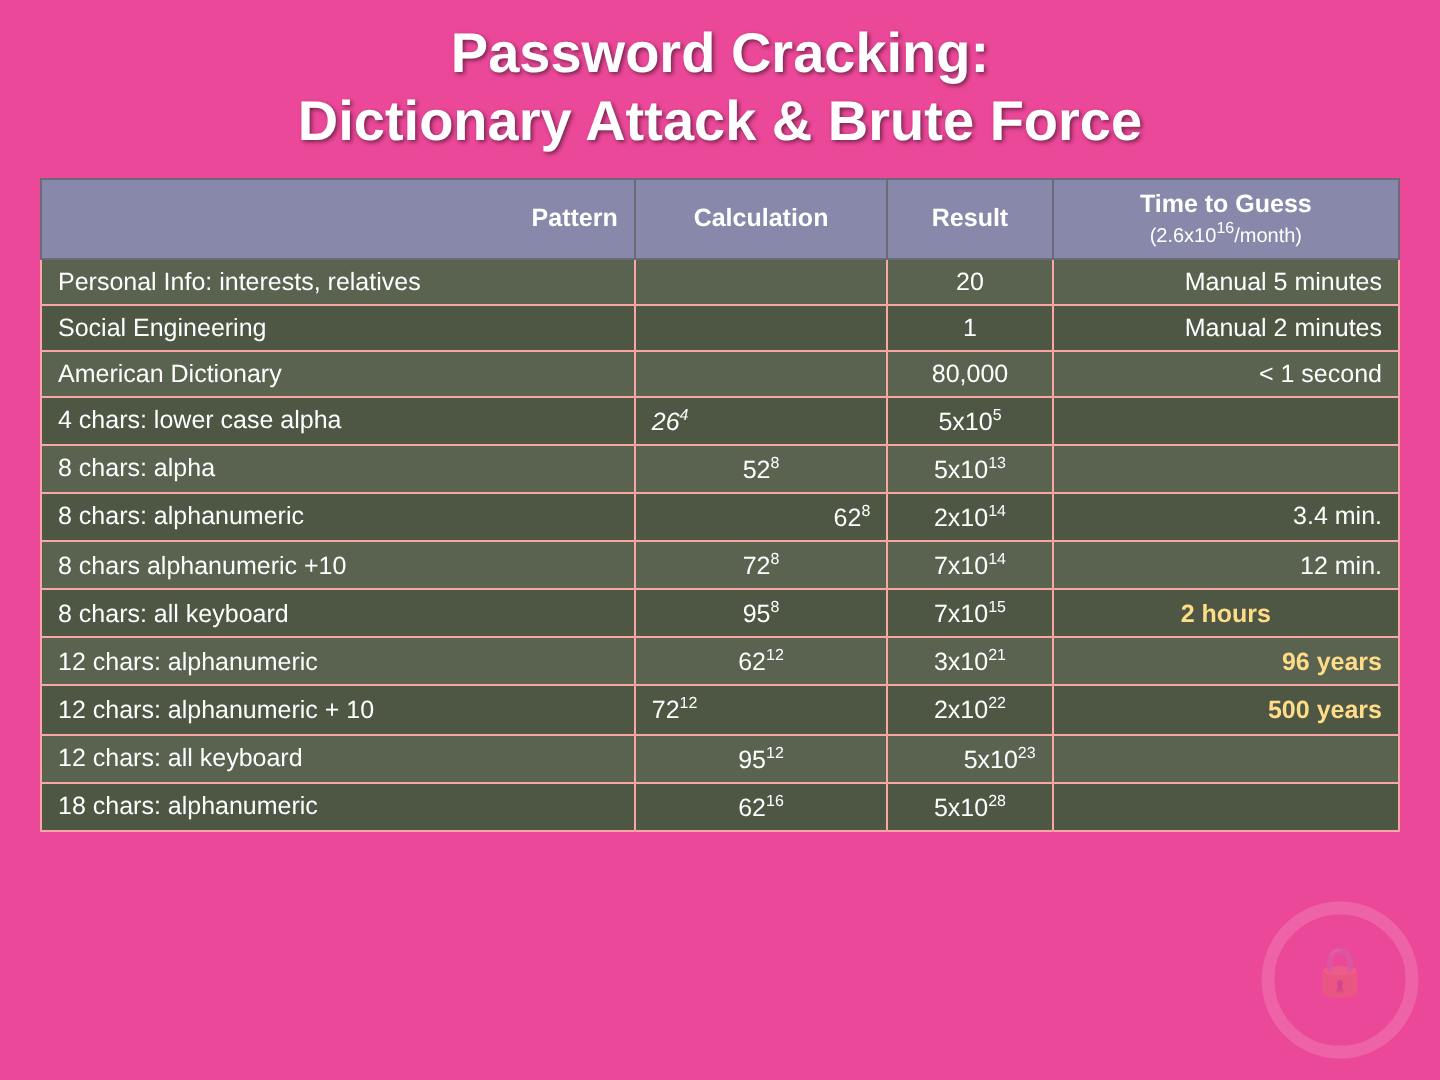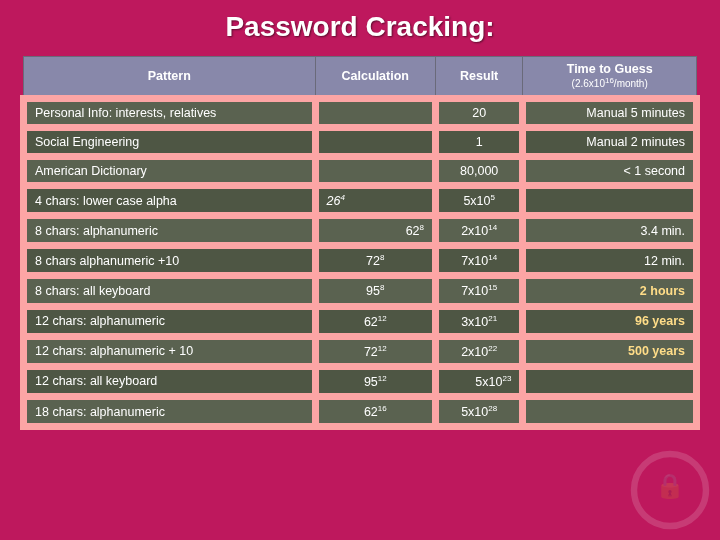--- a/index.html
+++ b/index.html
@@ -6,21 +6,21 @@
     body {
       width: 720px;
       height: 540px;
       background-color: #4a5240;
       font-family: Arial, sans-serif;
       overflow: hidden;
     }
     .page {
       width: 720px;
       height: 540px;
-      background-color: #be185d;
+      background-color: #ec4899;
       display: flex;
       flex-direction: column;
       align-items: center;
       padding: 10px 20px;
       position: relative;
     }
     .title {
       color: #ffffff;
       font-size: 28px;
       font-weight: bold;
@@ -41,32 +41,32 @@
       background-color: #8888aa;
     }
     thead th {
       color: #ffffff;
       padding: 5px 8px;
       text-align: center;
       font-weight: bold;
       border: 1px solid #6a6a7a;
     }
     thead th:first-child {
-      text-align: center;
+      text-align: right;
     }
     tbody tr:nth-child(odd) {
       background-color: #5a6250;
     }
     tbody tr:nth-child(even) {
       background-color: #4e5644;
     }
     tbody td {
       color: #ffffff;
       padding: 4px 8px;
-      border: 7px solid #fca5a5;
+      border: 1px solid #fca5a5;
       text-align: center;
     }
     tbody td:first-child {
       text-align: left;
     }
     sup {
       font-size: 8px;
     }
     .watermark {
       position: absolute;
@@ -76,20 +76,21 @@
       width: 80px;
       height: 80px;
     }
   </style>
 </head>
 <body>
 
 <div class="page">
   <div class="title">
     <span>Password Cracking:</span><br>
+    <span>Dictionary Attack &amp; Brute Force</span>
   </div>
   <div class="table-container">
     <table>
       <thead>
         <tr>
           <th>Pattern</th>
           <th>Calculation</th>
           <th>Result</th>
           <th>Time to Guess<br><span style="font-size:10px;font-weight:normal;">(2.6x10<sup>16</sup>/month)</span></th>
         </tr>
@@ -113,46 +114,52 @@
             <td style="text-align: center;">80,000</td>
             <td style="text-align: right;">&lt; 1 second</td>
           </tr>
           <tr>
             <td>4 chars: lower case alpha</td>
             <td style="text-align: left; font-style: italic;">26<sup>4</sup></td>
             <td style="text-align: center;">5x10<sup>5</sup></td>
             <td style="text-align: right;"></td>
           </tr>
           <tr>
+            <td>8 chars: alpha</td>
+            <td style="text-align: center;">52<sup>8</sup></td>
+            <td style="text-align: center;">5x10<sup>13</sup></td>
+            <td style="text-align: right;"></td>
+          </tr>
+          <tr>
             <td>8 chars: alphanumeric</td>
             <td style="text-align: right;">62<sup>8</sup></td>
             <td style="text-align: center;">2x10<sup>14</sup></td>
             <td style="text-align: right;">3.4 min.</td>
           </tr>
           <tr>
             <td>8 chars alphanumeric +10</td>
             <td style="text-align: center;">72<sup>8</sup></td>
             <td style="">7x10<sup>14</sup></td>
             <td style="text-align: right;">12 min.</td>
           </tr>
           <tr>
             <td>8 chars: all keyboard</td>
             <td style="text-align: center;">95<sup>8</sup></td>
             <td style="text-align: center;">7x10<sup>15</sup></td>
-            <td style="text-align: right; color: rgb(255, 221, 136); font-weight: bold;">2 hours</td>
+            <td style="text-align: center; color: rgb(255, 221, 136); font-weight: bold;">2 hours</td>
           </tr>
           <tr>
             <td>12 chars: alphanumeric</td>
             <td style="text-align: center;">62<sup>12</sup></td>
             <td style="text-align: center;">3x10<sup>21</sup></td>
             <td style="text-align: right; color: rgb(255, 221, 136); font-weight: bold;">96 years</td>
           </tr>
           <tr>
             <td>12 chars: alphanumeric + 10</td>
-            <td style="text-align: center;">72<sup>12</sup></td>
+            <td style="text-align: left;">72<sup>12</sup></td>
             <td style="text-align: center;">2x10<sup>22</sup></td>
             <td style="text-align: right; color: rgb(255, 221, 136); font-weight: bold;">500 years</td>
           </tr>
           <tr>
             <td>12 chars: all keyboard</td>
             <td style="text-align: center;">95<sup>12</sup></td>
             <td style="text-align: right;">5x10<sup>23</sup></td>
             <td style="text-align: right;"></td>
           </tr>
           <tr>

